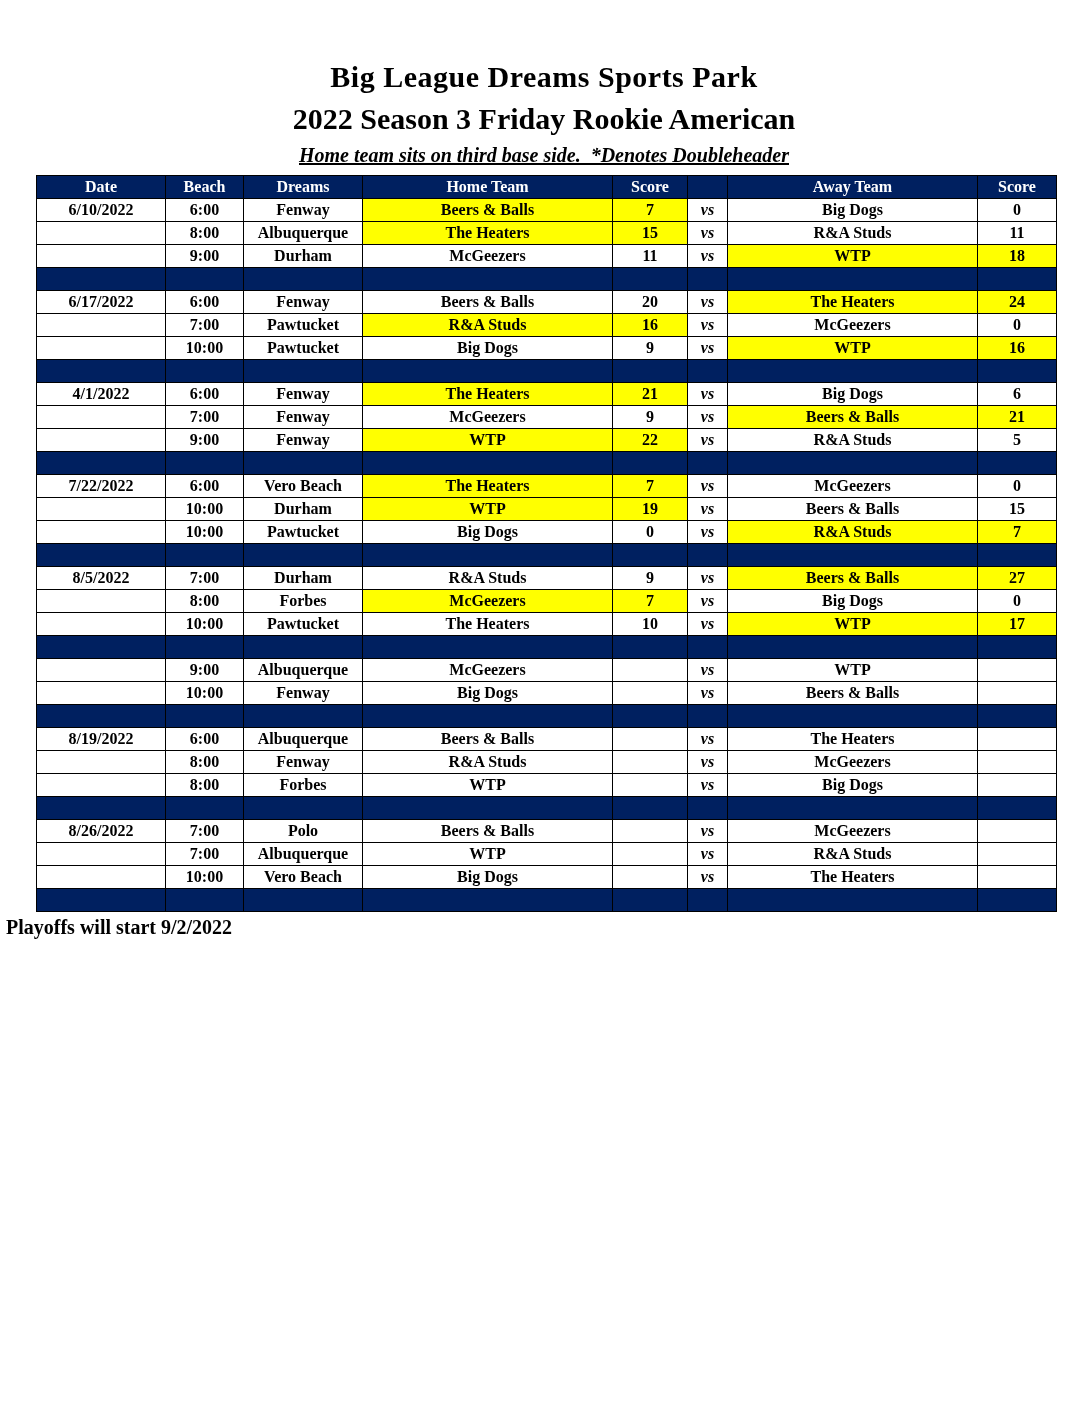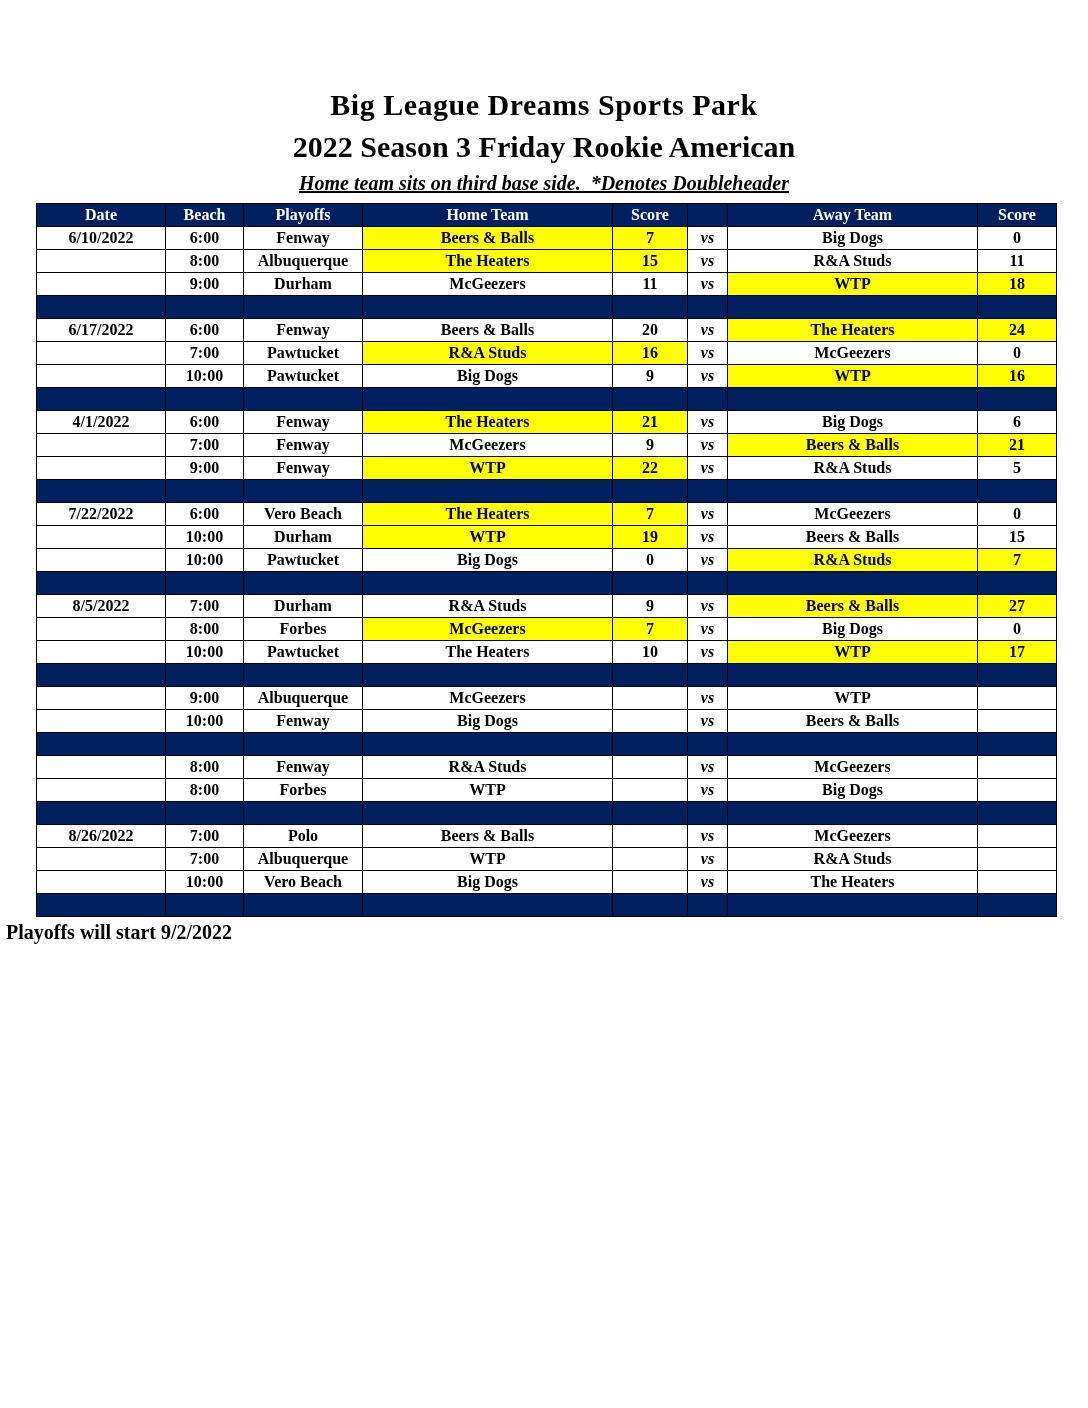--- a/index.html
+++ b/index.html
@@ -12,21 +12,21 @@
     color: #000000;
   }
   :root {
     --navy: #002060;
     --yellow: #ffff00;
     --header-text: #ffffff;
   }
   .page {
     width: 1088px;
     box-sizing: border-box;
-    padding-top: 88px;
+    padding-top: 60px;
   }
   .title {
     text-align: center;
     font-size: 30px;
     font-weight: bold;
     margin: 0 0 8px 0;
     letter-spacing: 0.5px;
   }
   .subtitle {
     text-align: center;
@@ -99,21 +99,21 @@
       <col style="width:250px">
       <col style="width:75px">
       <col style="width:40px">
       <col style="width:250px">
       <col style="width:79px">
     </colgroup>
     <thead>
       <tr id="header-row">
           <th>Date</th>
           <th>Beach</th>
-          <th>Playoffs</th>
+          <th>Dreams</th>
           <th>Home Team</th>
           <th>Score</th>
           <th></th>
           <th>Away Team</th>
           <th>Score</th>
         </tr>
     </thead>
     <tbody id="schedule-body">
         <tr>
           <td>6/10/2022</td>
@@ -336,20 +336,30 @@
           <td></td>
         </tr>
         <tr class="sep">
           <td></td>
           <td></td>
           <td></td>
           <td></td>
           <td></td>
           <td></td>
           <td></td>
+          <td></td>
+        </tr>
+        <tr>
+          <td>8/19/2022</td>
+          <td>6:00</td>
+          <td>Albuquerque</td>
+          <td>Beers &amp; Balls</td>
+          <td></td>
+          <td class="vs">vs</td>
+          <td>The Heaters</td>
           <td></td>
         </tr>
         <tr>
           <td></td>
           <td>8:00</td>
           <td>Fenway</td>
           <td>R&amp;A Studs</td>
           <td></td>
           <td class="vs">vs</td>
           <td>McGeezers</td>

